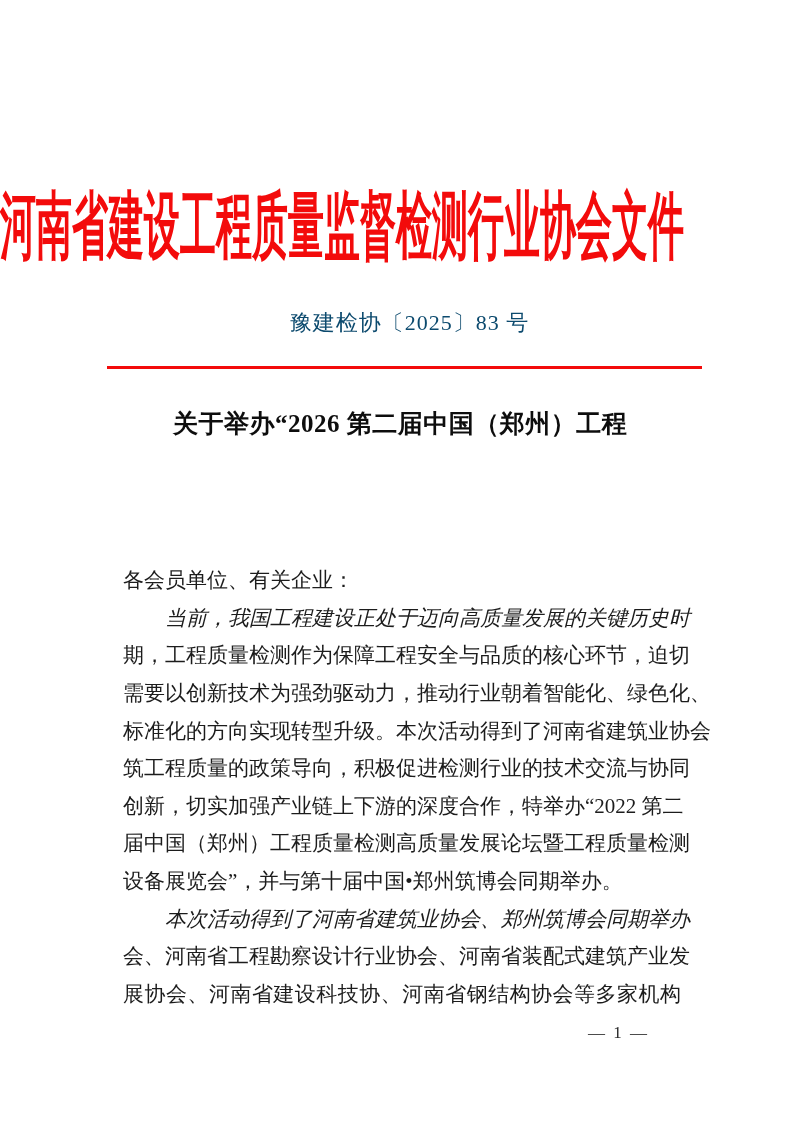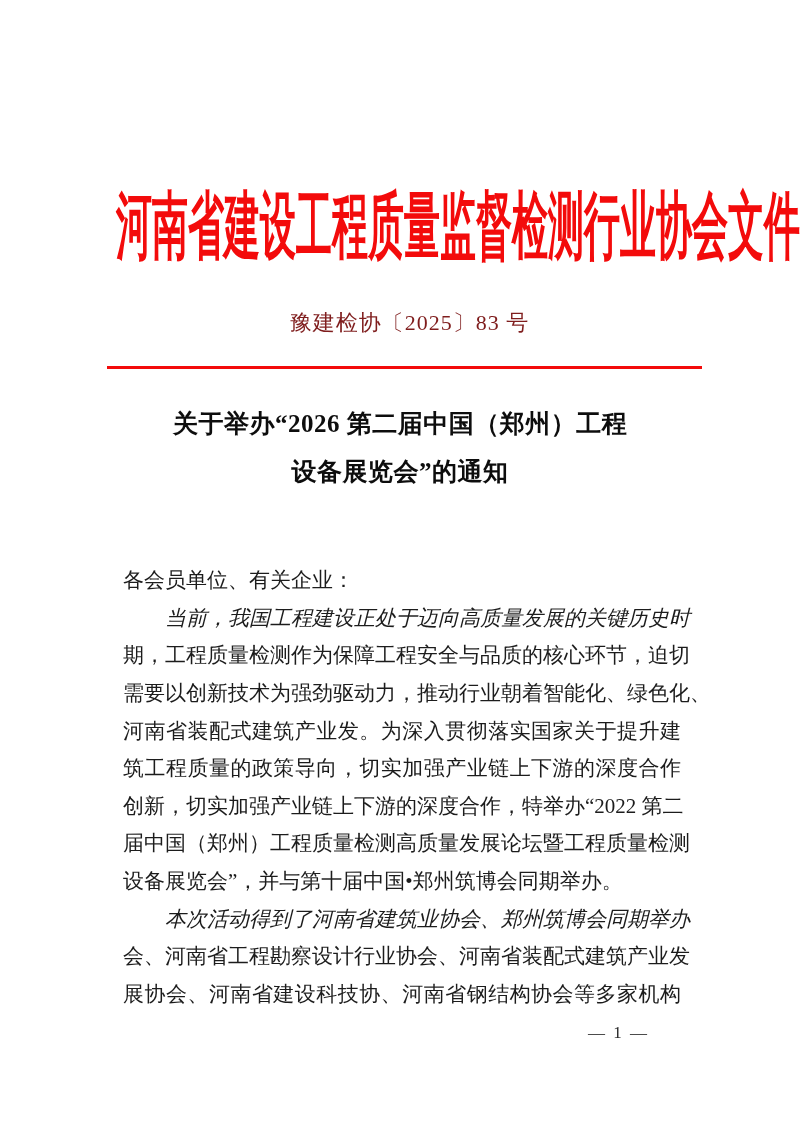--- a/index.html
+++ b/index.html
@@ -11,39 +11,39 @@
     overflow: hidden;
   }
   .page {
     position: absolute; inset: 0;
     background: #ffffff;
   }
   
   .red-header {
     position: absolute; top: 188px; left: 0;
     width: 100%; height: 76px;
-    display: flex; align-items: center; justify-content: flex-end; padding-left: 36px;
+    display: flex; align-items: center; justify-content: flex-start;
   }
   .red-header-text {
     font-size: 36px;
     font-weight: bold;
     color: #f30b0b;
     white-space: nowrap;
     transform: scaleY(2.05);
     transform-origin: center;
     letter-spacing: 0px;
     line-height: 36px;
   }
   
   .doc-number {
     position: absolute; top: 308px; left: 0;
     width: 100%;
     text-align: center;
     font-size: 22px;
-    color: #7f1d1d;
+    color: #0c4a6e;
     letter-spacing: 1px;
     padding-left: 19px;
   }
   
   .red-line {
     position: absolute; top: 366px; left: 107px;
     width: 595px; height: 3px;
     background: #f30b0b;
   }
   
@@ -97,30 +97,29 @@
   <div class="red-header">
     <span class="red-header-text">河南省建设工程质量监督检测行业协会文件</span>
   </div>
 
   <div class="doc-number">豫建检协〔2025〕83 号</div>
 
   <div class="red-line"></div>
 
   <div class="doc-title">
     <div>关于举办“2026 第二届中国（郑州）工程</div>
-    <div>设备展览会”的通知</div>
   </div>
 
   <div class="doc-body">
     <div class="line noj">各会员单位、有关企业：</div>
     <div class="line ind">当前，我国工程建设正处于迈向高质量发展的关键历史时</div>
     <div class="line">期，工程质量检测作为保障工程安全与品质的核心环节，迫切</div>
     <div class="line">需要以创新技术为强劲驱动力，推动行业朝着智能化、绿色化、</div>
-    <div class="line">河南省装配式建筑产业发。为深入贯彻落实国家关于提升建</div>
-    <div class="line">筑工程质量的政策导向，切实加强产业链上下游的深度合作</div>
+    <div class="line">标准化的方向实现转型升级。本次活动得到了河南省建筑业协会</div>
+    <div class="line">筑工程质量的政策导向，积极促进检测行业的技术交流与协同</div>
     <div class="line">创新，切实加强产业链上下游的深度合作，特举办“2022 第二</div>
     <div class="line">届中国（郑州）工程质量检测高质量发展论坛暨工程质量检测</div>
     <div class="line noj">设备展览会”，并与第十届中国•郑州筑博会同期举办。</div>
     <div class="line ind">本次活动得到了河南省建筑业协会、郑州筑博会同期举办</div>
     <div class="line">会、河南省工程勘察设计行业协会、河南省装配式建筑产业发</div>
     <div class="line">展协会、河南省建设科技协、河南省钢结构协会等多家机构</div>
   </div>
 
   <div class="page-number">— 1 —</div>
 

